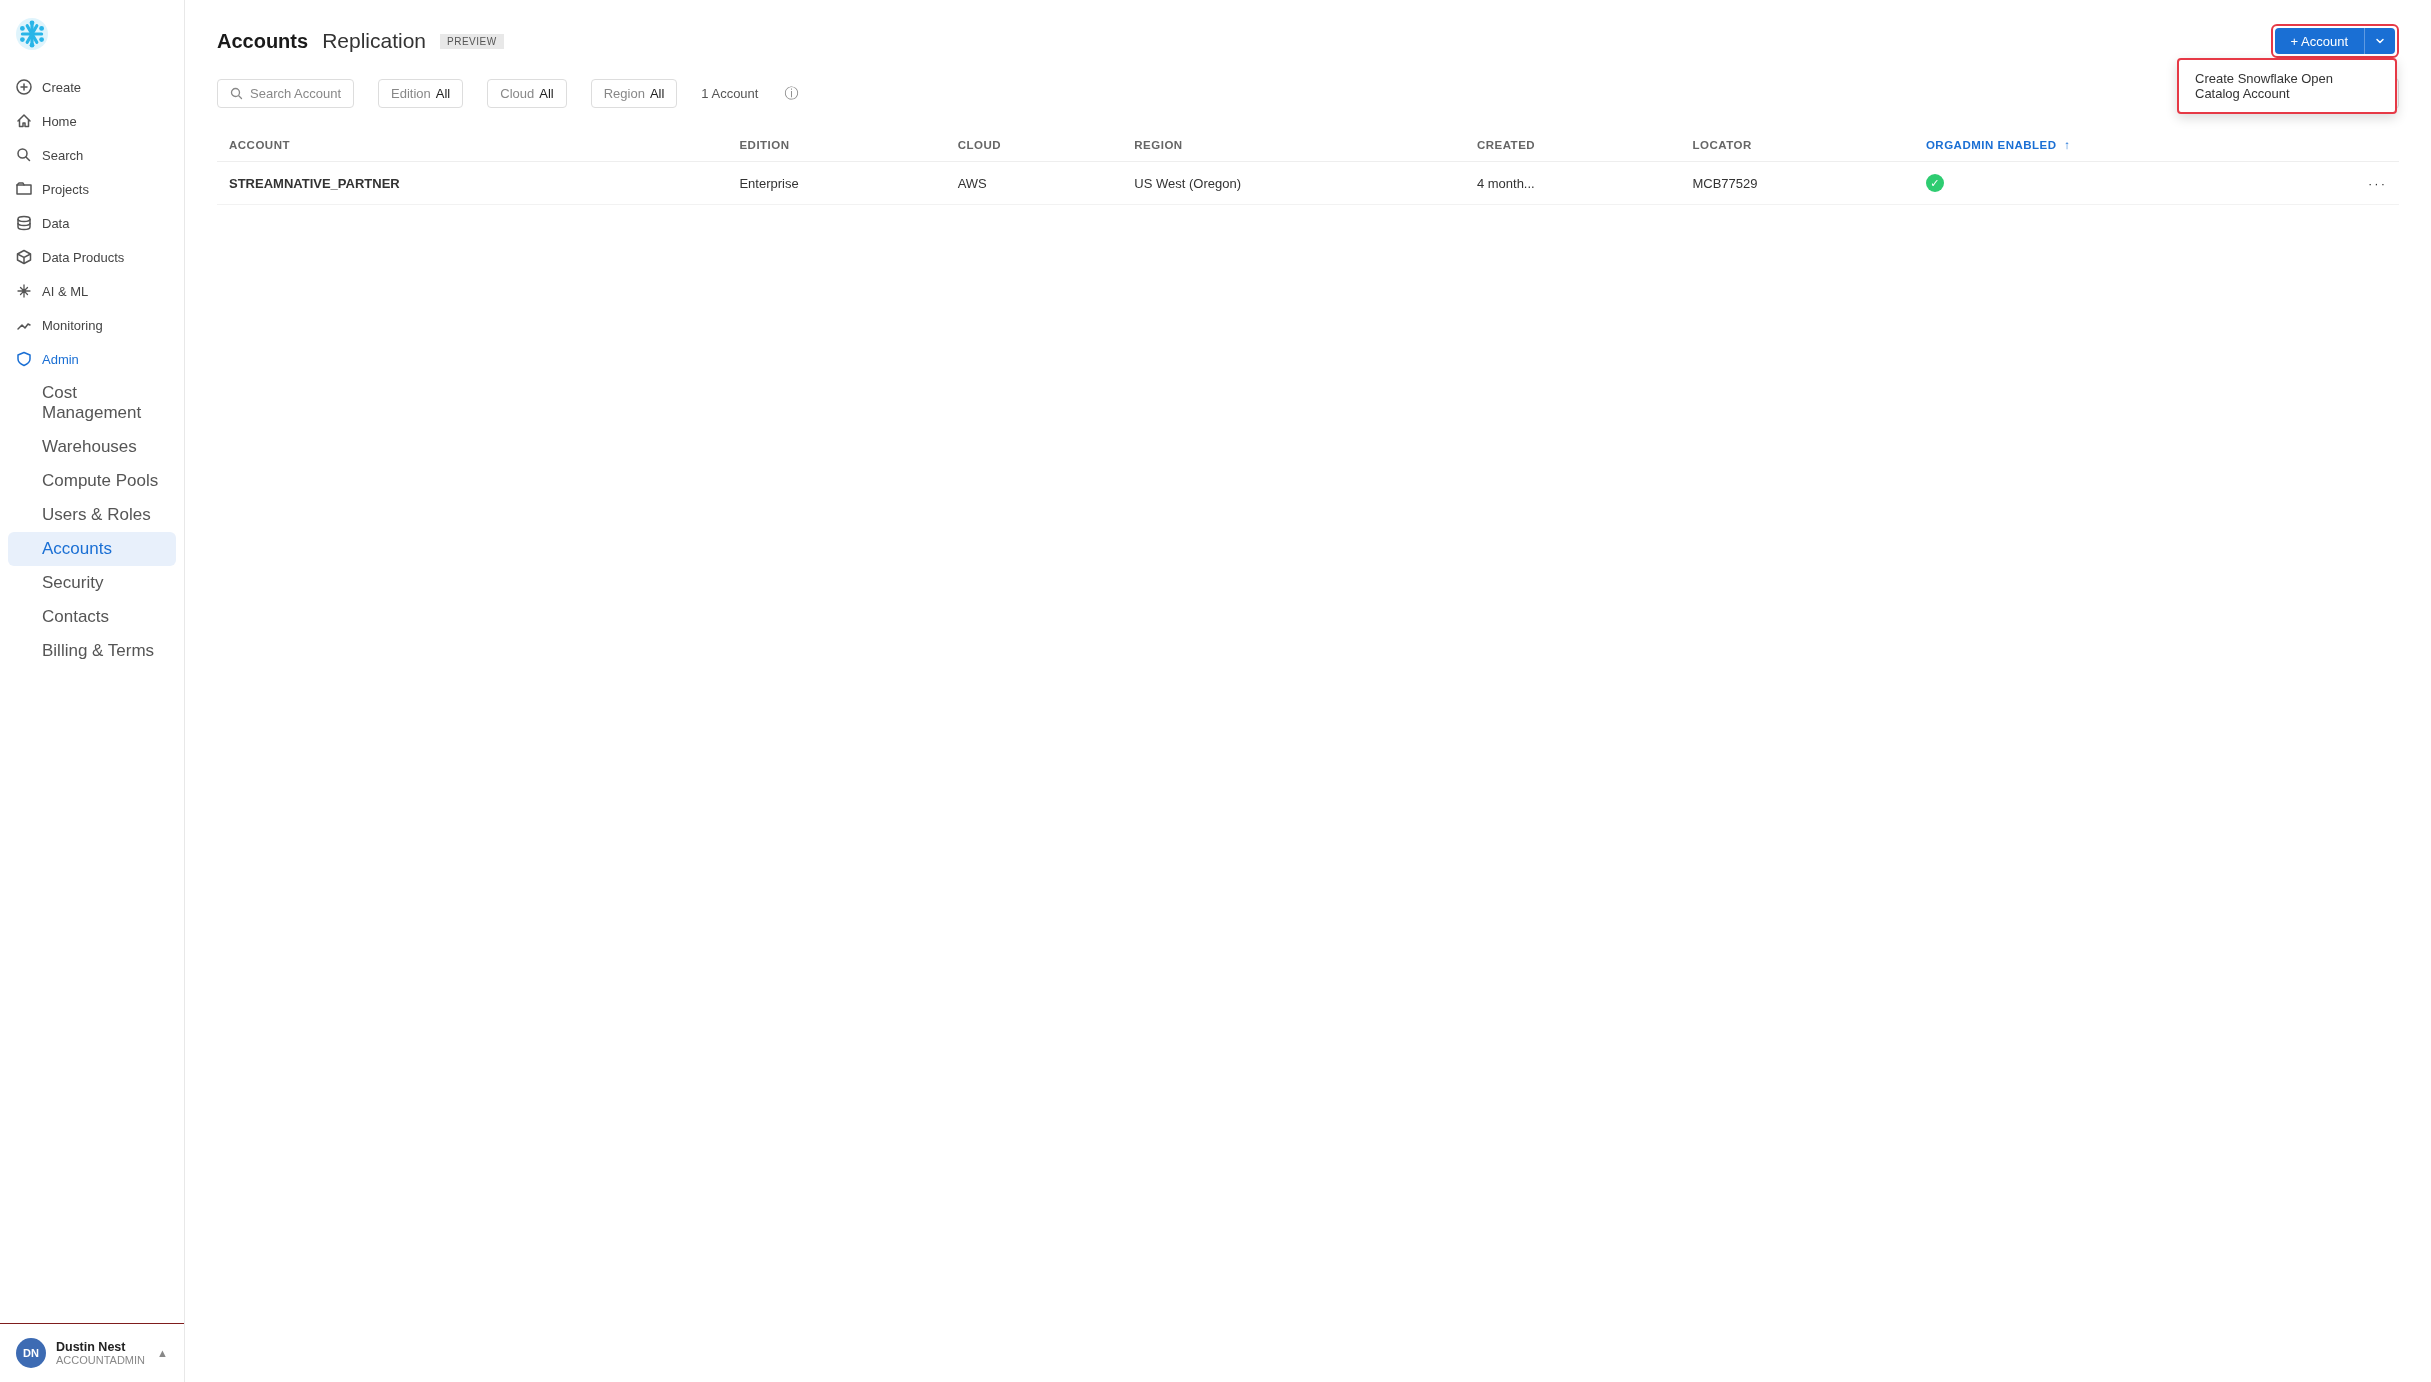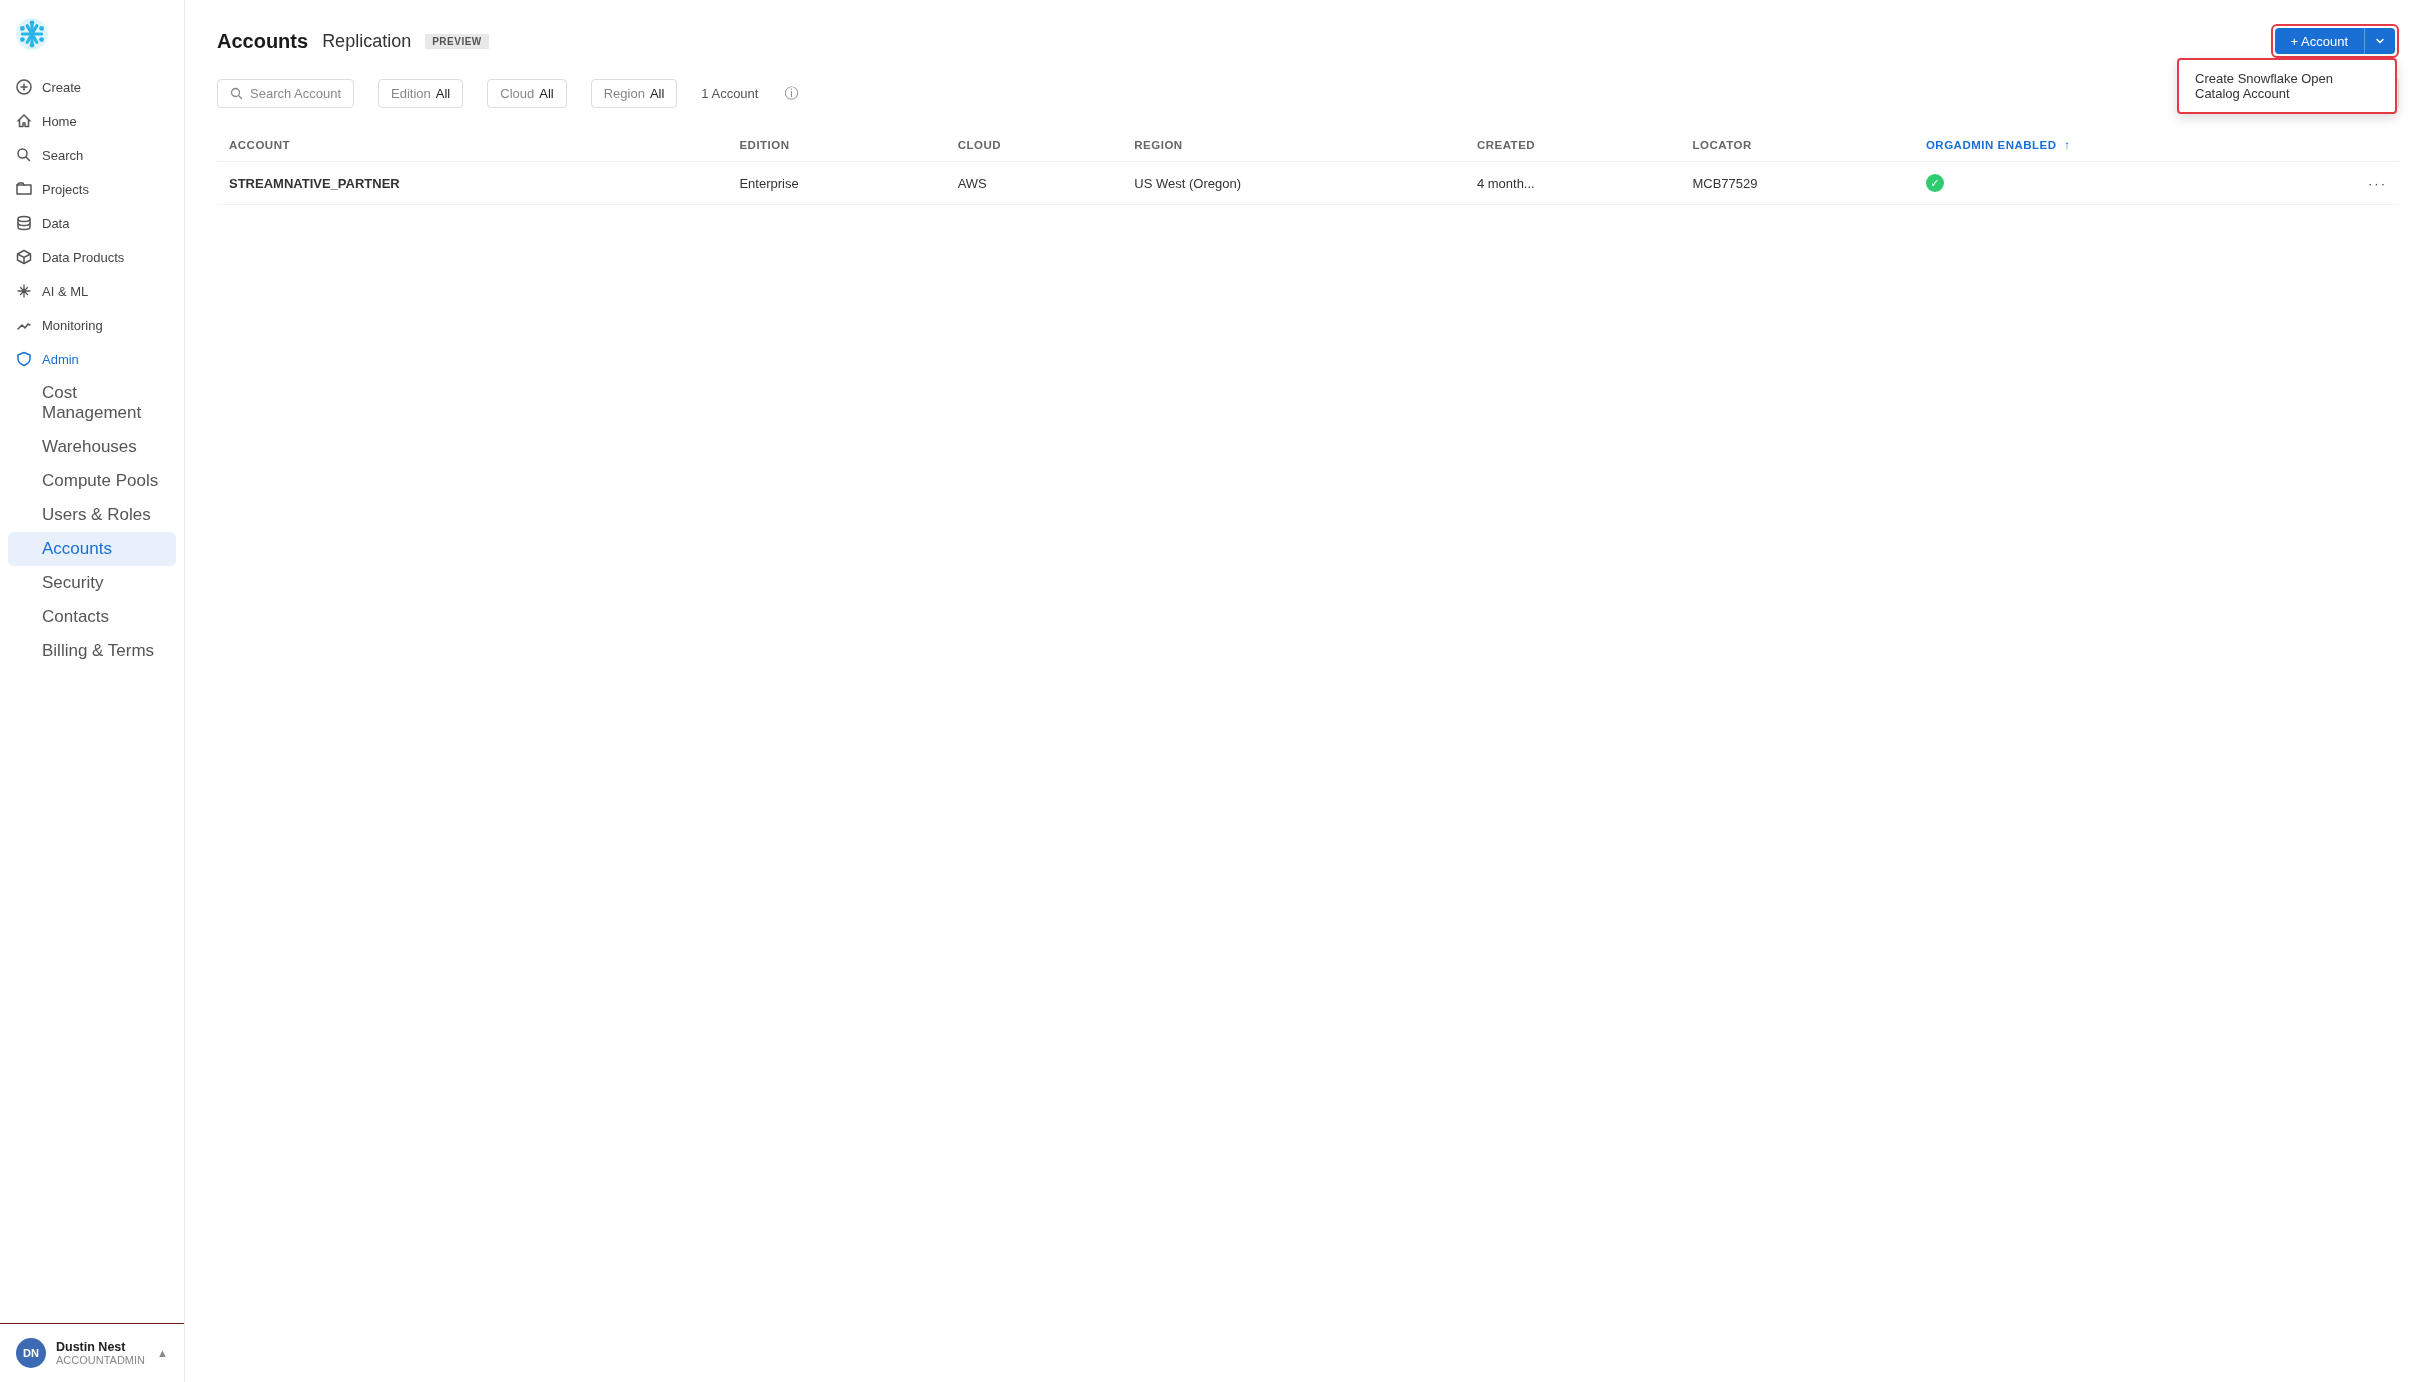--- a/index.html
+++ b/index.html
@@ -104,29 +104,29 @@
       display: flex;
       align-items: center;
       gap: 14px;
     }
     .page-title {
       font-size: 20px;
       font-weight: 600;
       color: #1a1a1a;
     }
     .replication-label {
-      font-size: 18px;
+      font-size: 21px;
       font-weight: 400;
       color: #333;
     }
     .preview-badge {
       background: #e8e8e8;
       color: #555;
       font-size: 10px;
-      font-weight: 700;
+      font-weight: 400;
       padding: 2px 7px;
       border-radius: 0;
       text-transform: uppercase;
       letter-spacing: 0.5px;
     }
 
     
     .btn-group {
       display: flex;
       position: relative;

